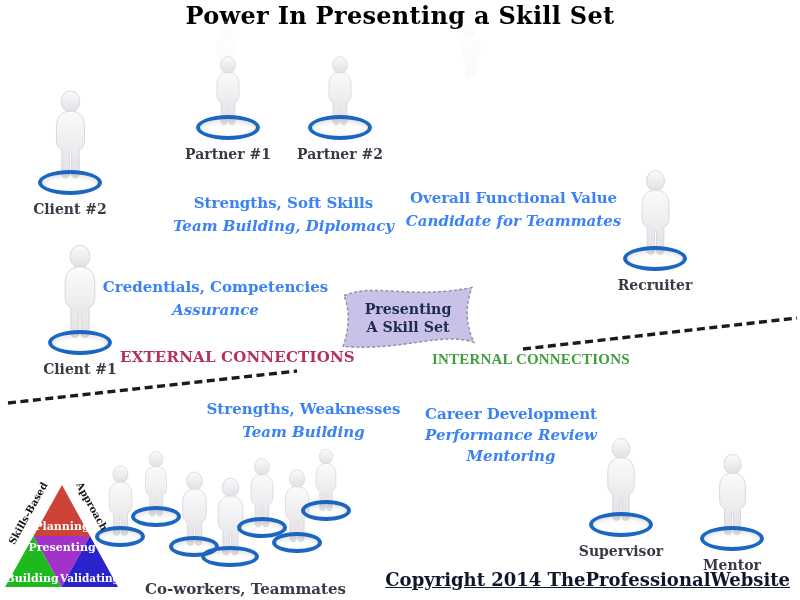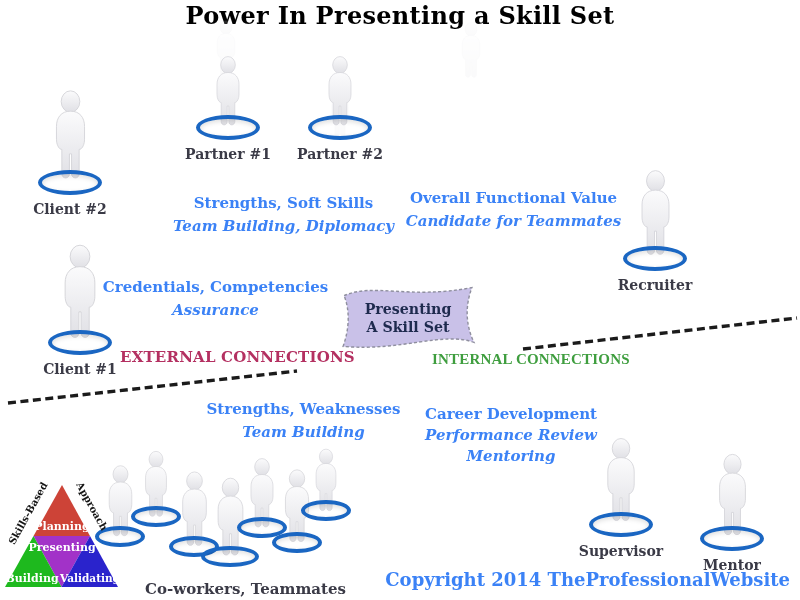--- a/index.html
+++ b/index.html
@@ -1,21 +1,21 @@
 <!DOCTYPE html>
 <html><head>
 <meta charset="utf-8">
 <style>
   html,body{margin:0;padding:0;background:#fff;}
   #stage{position:relative;width:800px;height:600px;background:#ffffff;overflow:hidden;
          font-family:"DejaVu Serif",serif;}
   .title{position:absolute;left:0;top:1px;width:800px;text-align:center;
          font-size:24px;font-weight:bold;color:#000;letter-spacing:.3px;}
   .copyright{position:absolute;right:10px;top:569px;width:480px;text-align:right;
-         font-size:18px;font-weight:bold;color:#3b82f6;}
+         font-size:18px;font-weight:bold;color:#0f172a;text-decoration:underline;}
   .fig{position:absolute;display:flex;flex-direction:column;align-items:center;}
   .person{display:block;}
   .base{border:4px solid #1a66c2;border-radius:50%;background:transparent;
         box-shadow:inset 0 2px 5px rgba(0,0,0,.13);margin-top:-16px;flex:none;}
   .base.std{width:56px;height:17px;}
   .base.sm{width:42px;height:13px;}
   .base.lg{width:62px;height:19px;}
   .fig-label{margin-top:6px;font-size:14px;font-weight:bold;color:#3a3a46;white-space:nowrap;}
   .note{position:absolute;text-align:center;color:#3b82f6;
         font-size:15px;font-weight:bold;line-height:1.5;}

